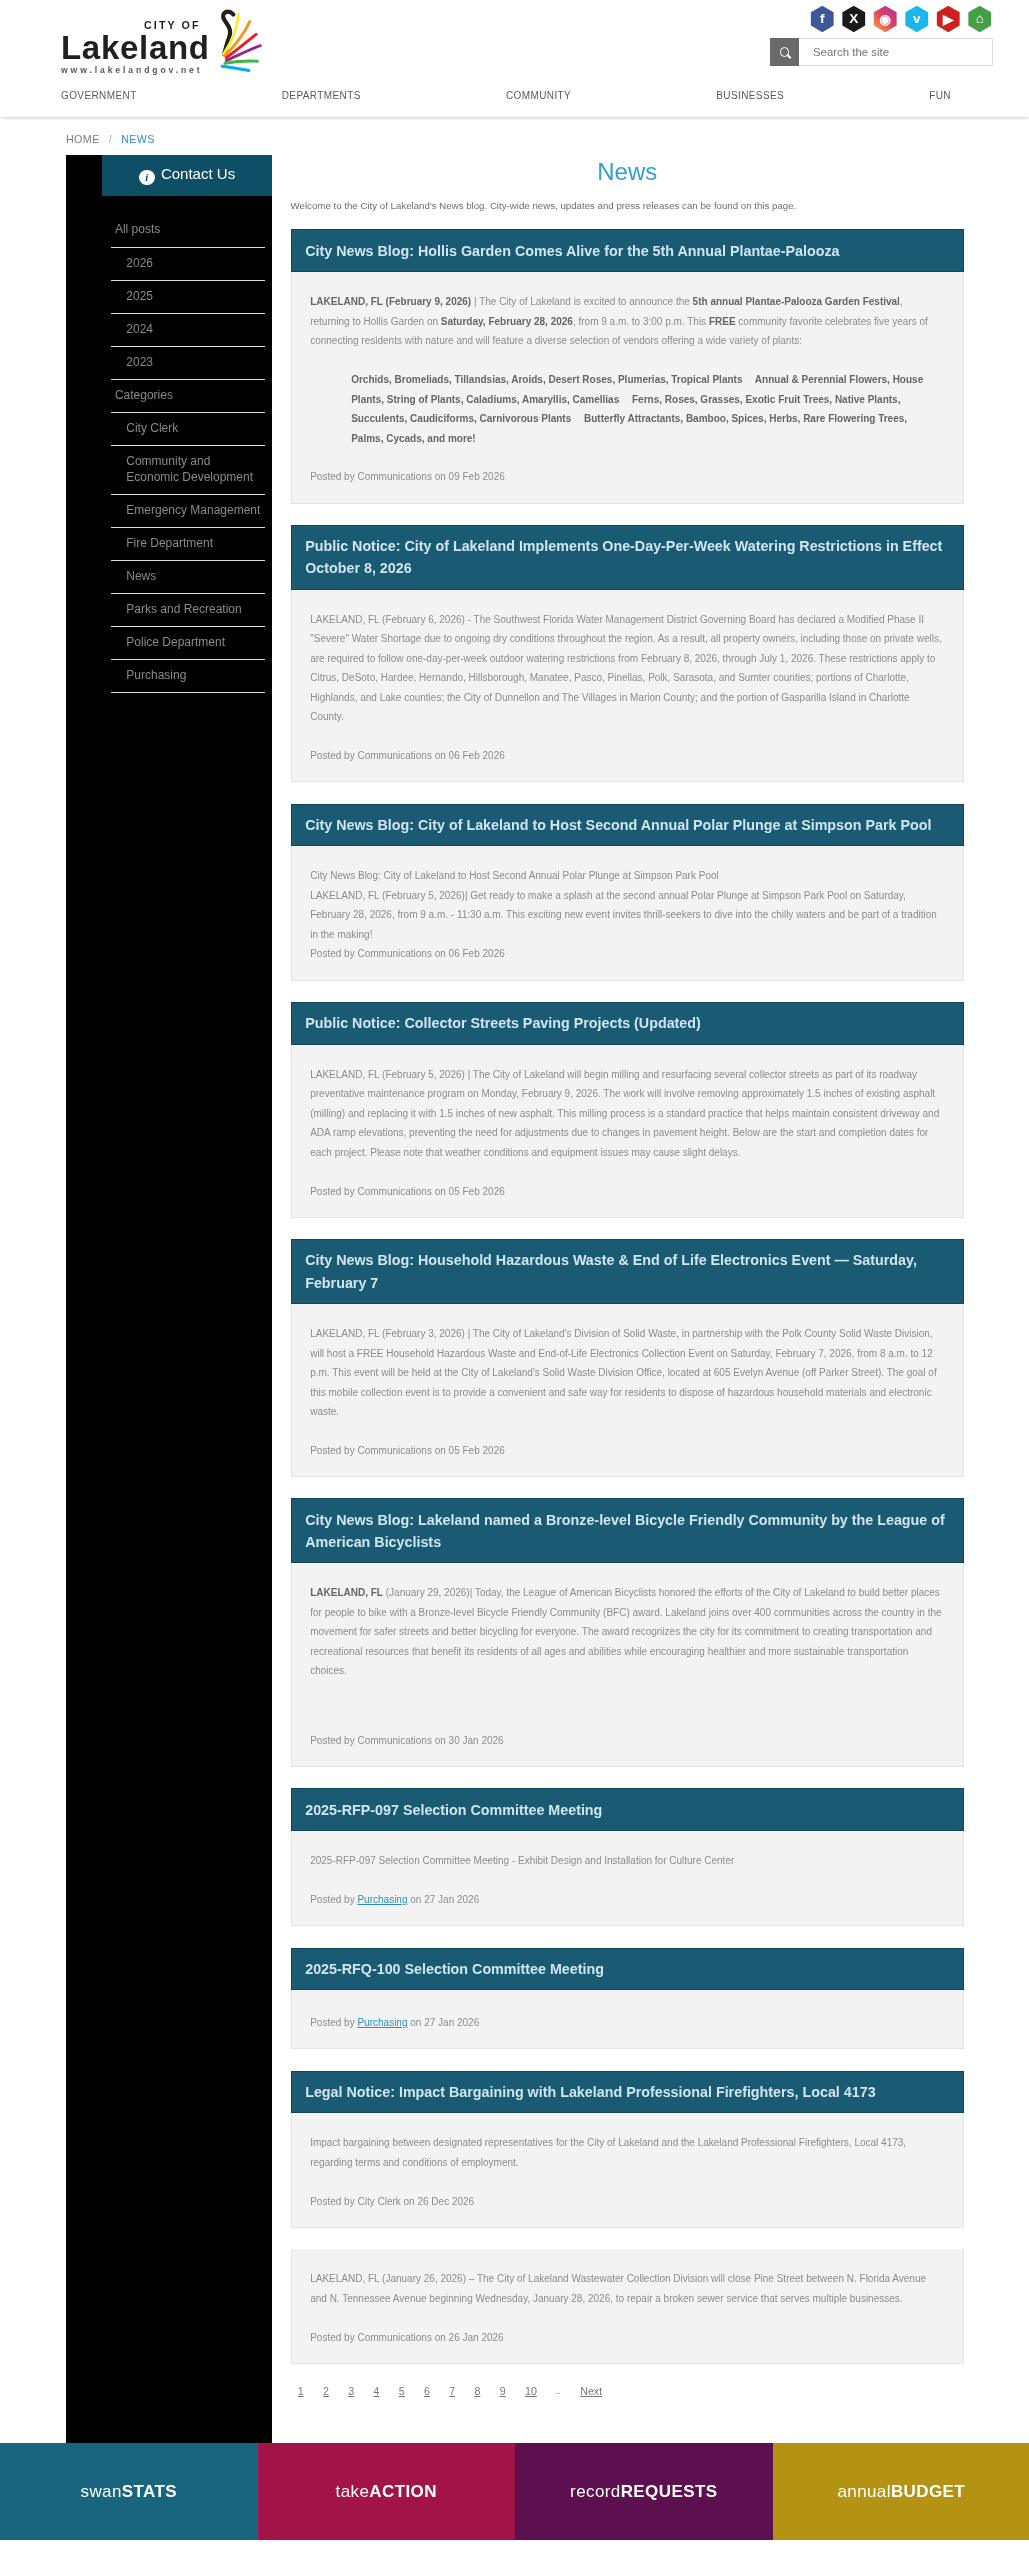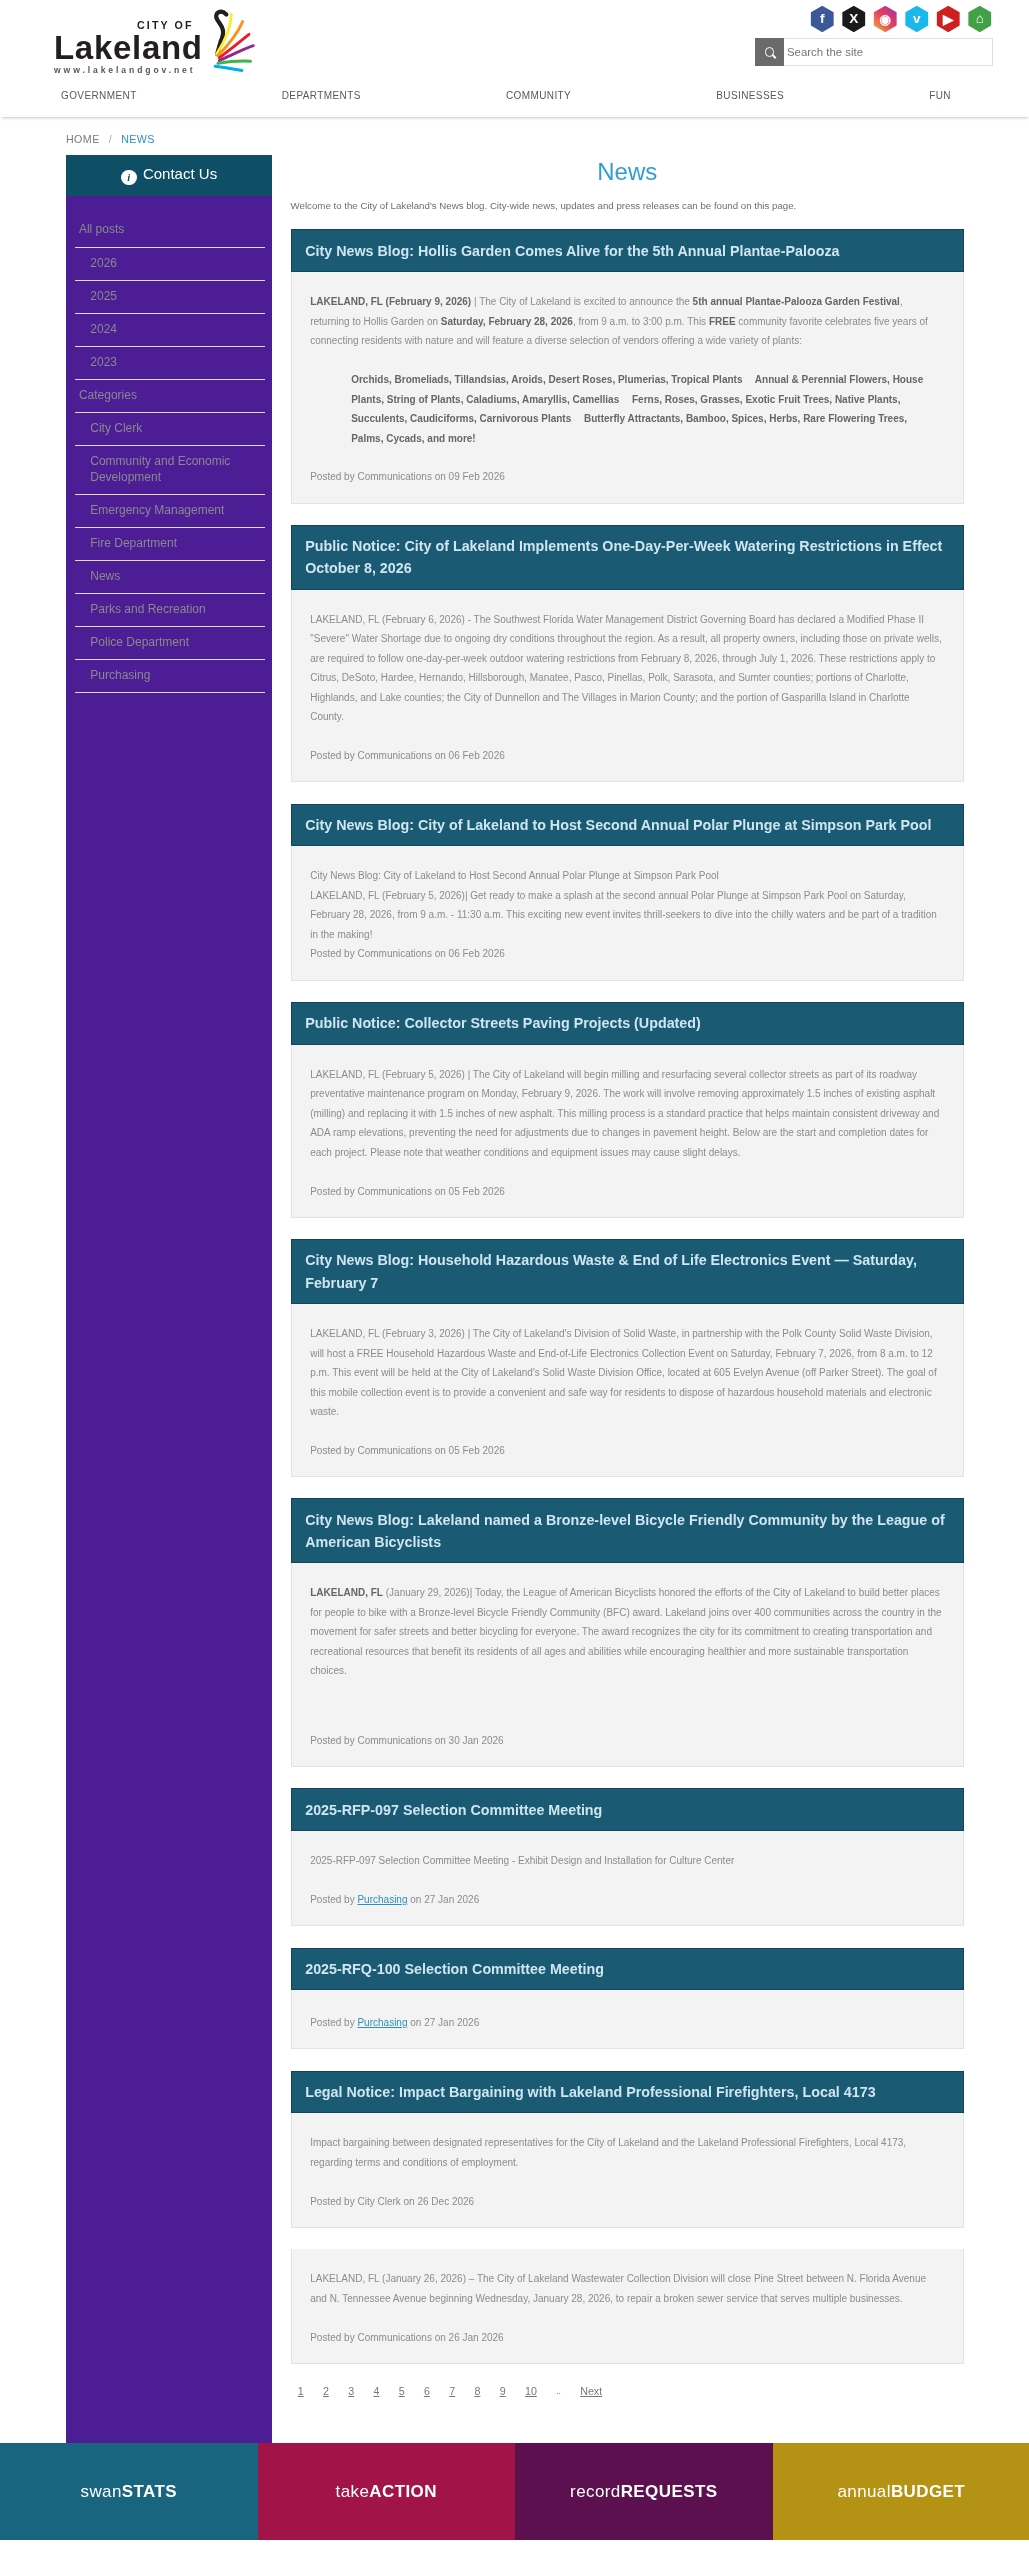--- a/index.html
+++ b/index.html
@@ -1,50 +1,50 @@
 <!DOCTYPE html>
 <html style="font-size:11.4px"><head>
 <meta charset="utf-8">
 <style>
   * { box-sizing:border-box; }
   body { margin:0; background:#fff; color:#8C8C8C; font-family:"Liberation Sans", sans-serif; width:1030px; }
 
   
   .topbar { position:relative; height:73px; background:#fff; }
-  .logo { position:absolute; left:54px; top:7.1px; display:flex; align-items:flex-end; }
+  .logo { position:absolute; left:61px; top:7.1px; display:flex; align-items:flex-end; }
   .logo-text { line-height:1; }
   .logo-cityof { font-size:10.7px; font-weight:bold; letter-spacing:2.1px; color:#231F20; margin-left:83px; }
   .logo-name { font-size:33px; font-weight:bold; color:#231F20; letter-spacing:0.7px; }
   .logo-url { font-size:8.6px; font-weight:bold; letter-spacing:2.9px; color:#58595B; margin-top:2.1px; }
   .logo-swan { margin-left:-4.3px; margin-bottom:1.4px; }
 
   .social-row { position:absolute; right:37px; top:5.7px; display:flex; gap:5px; }
   .hex { width:26.5px; height:26.5px; clip-path:polygon(50% 0,93% 25%,93% 75%,50% 100%,7% 75%,7% 25%);
          display:flex; align-items:center; justify-content:center; color:#fff; font-weight:bold;
          font-size:13.6px; cursor:pointer; }
   .search-row { position:absolute; right:37px; top:38px; display:flex; }
   .search-btn { width:29px; height:28px; background:#6A6A6A; display:flex; align-items:center; justify-content:center; cursor:pointer; }
   .mag { width:9.3px; height:9.3px; border:1.4px solid #fff; border-radius:50%; position:relative; }
   .mag::after { content:''; position:absolute; width:1.8px; height:5px; background:#fff; transform:rotate(-45deg); right:-2.1px; bottom:-3.6px; }
-  .search-input { width:209px; height:28px; border:0.7px solid #DDD; border-left:none; padding:0 3px; font-size:11.4px; color:#999;
+  .search-input { width:194px; height:28px; border:0.7px solid #DDD; border-left:none; padding:0 14px; font-size:11.4px; color:#999;
                   font-family:"Liberation Sans", sans-serif; outline:none; }
 
   
   .nav { height:44px; display:flex; align-items:center; justify-content:space-between; padding:0 79px 0 61px;
          font-size:10px; letter-spacing:0.4px; color:#58595B; box-shadow:0 3.6px 3.6px -2.1px rgba(0,0,0,.3); position:relative; }
   .nav-item { cursor:pointer; }
 
   
   .breadcrumb { margin:15.7px 0 10px 66px; font-size:10.7px; letter-spacing:0.4px; color:#7A7A7A; }
   .breadcrumb .sep { color:#AAA; margin:0 5.7px; }
   .breadcrumb .current { color:#2D8FC0; cursor:pointer; }
 
   
   .layout { display:flex; align-items:stretch; margin:0 66px; gap:18.6px; }
-  .sidebar { width:206px; flex:0 0 206px; background:#4c1d95; padding-bottom:43px; }
+  .sidebar { width:206px; flex:0 0 206px; background:#000000; padding-bottom:43px;padding-left:36px; }
   .contact-btn { background:#0E4F66; color:#FFF; font-size:15px; padding:10.7px 7.1px; text-align:center; cursor:pointer; }
   .info-i { display:inline-flex; width:15.7px; height:15.7px; border-radius:50%; background:#fff; color:#0E4F66;
             align-items:center; justify-content:center; font-weight:bold; font-family:"Liberation Serif", serif;
             font-style:italic; margin-right:6.4px; font-size:10.7px; vertical-align:-2.1px; }
   .side-list { padding:18.6px 7.1px 7.1px 8.6px; }
   .side-item { font-size:12px; color:#8A8A8A; padding:7.9px 4.3px 8.6px; border-bottom:0.7px solid #DDD; cursor:pointer; line-height:1.3; }
   .side-item.lvl1 { padding-left:15.7px; }
 
   .main { flex:1; min-width:0; padding-bottom:29px; }
   .page-title { color:#2F9ED6; text-align:center; font-size:24px; font-weight:500; margin:2.9px 0 14.3px; }

